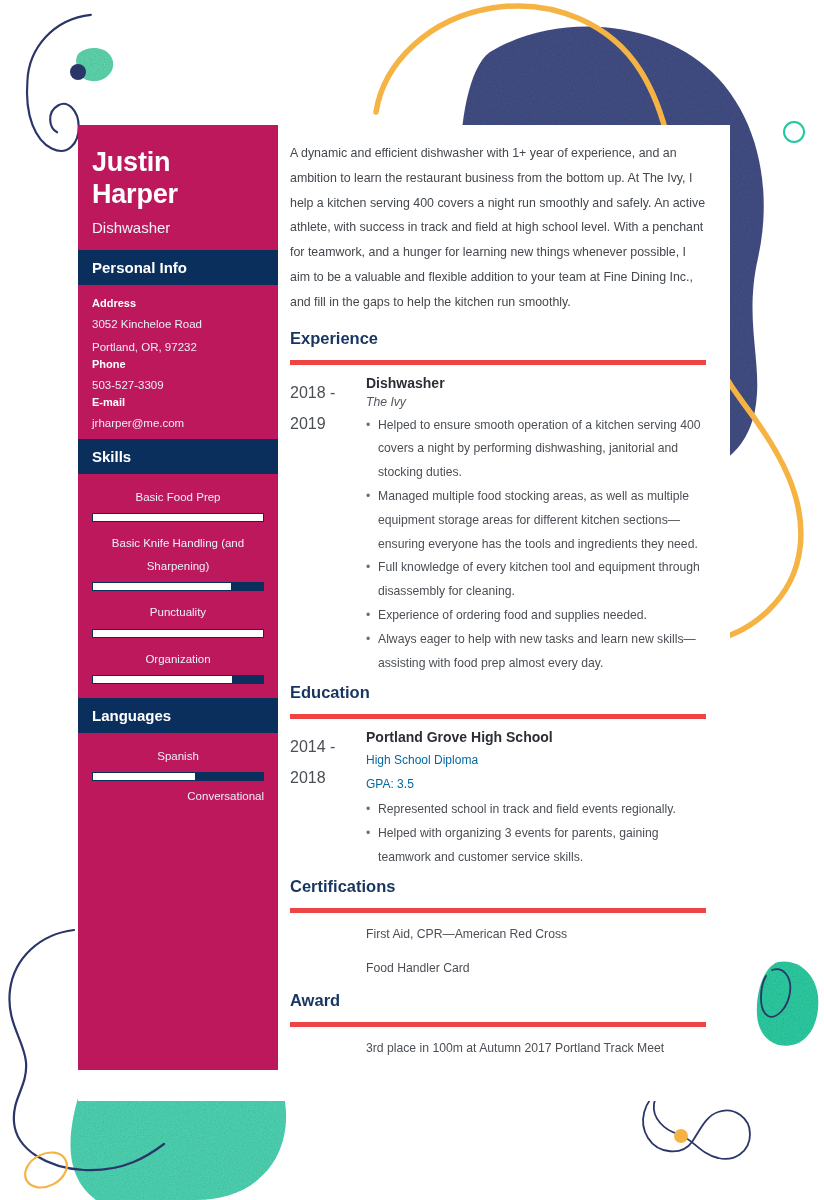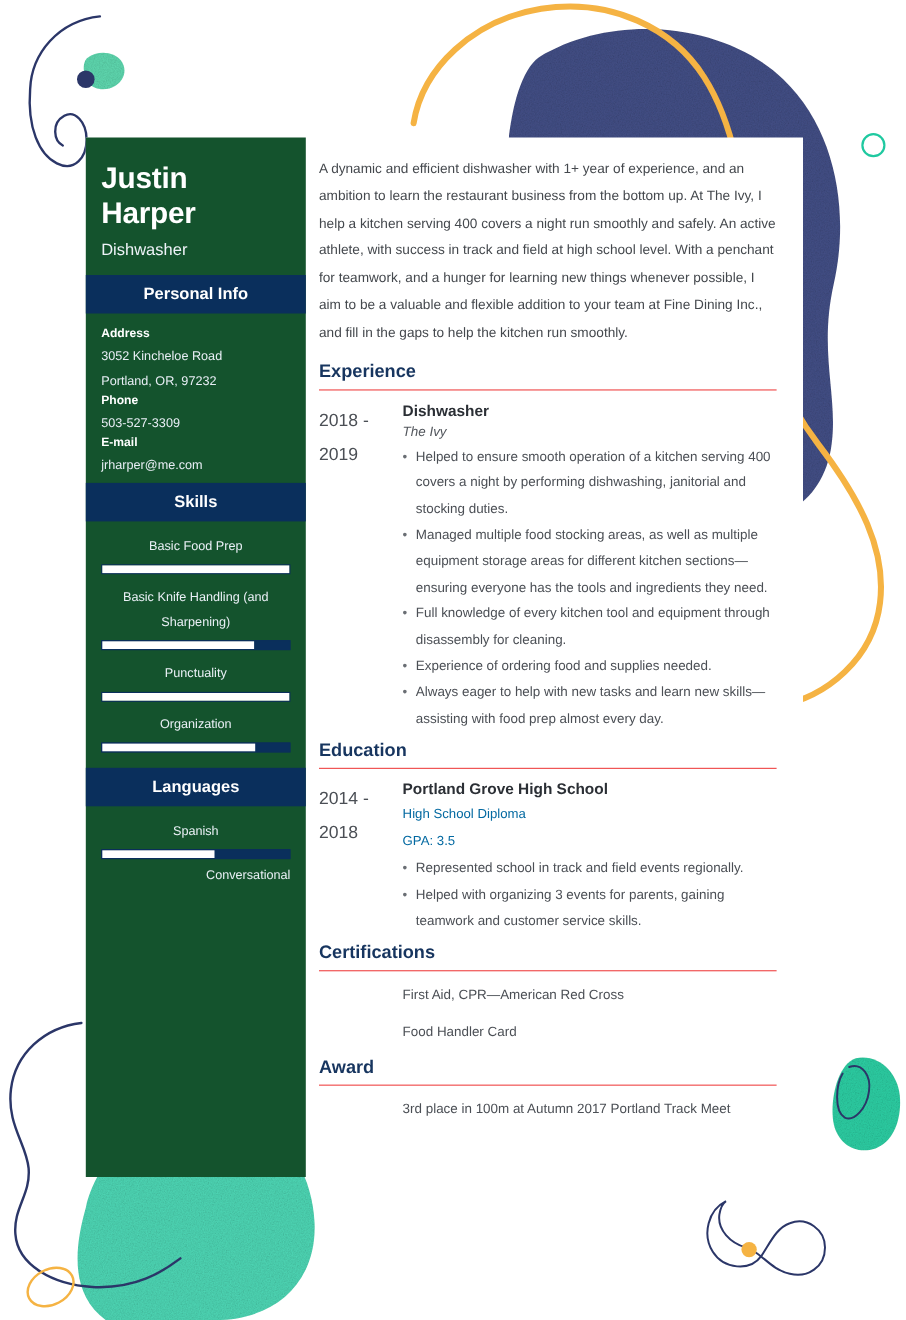--- a/index.html
+++ b/index.html
@@ -33,21 +33,21 @@
     background: #ffffff;
     z-index: 2;
     display: flex;
     align-items: flex-start;
   }
 
   
   #sidebar {
     width: 200px;
     flex: 0 0 200px;
-    background: #14532d;
+    background: #be185d;
     color: #ffffff;
     min-height: 945px;
     padding-bottom: 16px;
   }
 
   #name-block { padding: 22px 14px 14px 14px; }
 
   .full-name {
     font-size: 27px;
     font-weight: bold;
@@ -62,21 +62,20 @@
     margin-top: 9px;
     color: #eef3f8;
   }
 
   .side-section-head {
     background: #0a2f5c;
     font-size: 15px;
     font-weight: bold;
     padding: 9px 14px;
     color: #ffffff;
-    text-align: center;
   }
 
   .side-body { padding: 12px 14px 4px 14px; }
 
   .info-label {
     font-size: 11px;
     font-weight: bold;
     color: #ffffff;
     margin-top: 10px;
     margin-bottom: 4px;
@@ -129,22 +128,22 @@
     font-size: 12.4px;
     line-height: 2.0;
     color: #44484d;
     margin-bottom: 14px;
   }
 
   .sec-head {
     font-size: 16.5px;
     font-weight: bold;
     color: #17355f;
-    padding-bottom: 6px;
-    border-bottom: 1px solid #ef4444;
+    padding-bottom: 12px;
+    border-bottom: 5px solid #ef4444;
     margin-bottom: 10px;
     margin-top: 8px;
   }
 
   .entry { display: flex; margin-bottom: 8px; }
 
   .entry-date {
     flex: 0 0 76px;
     font-size: 16px;
     line-height: 1.95;

